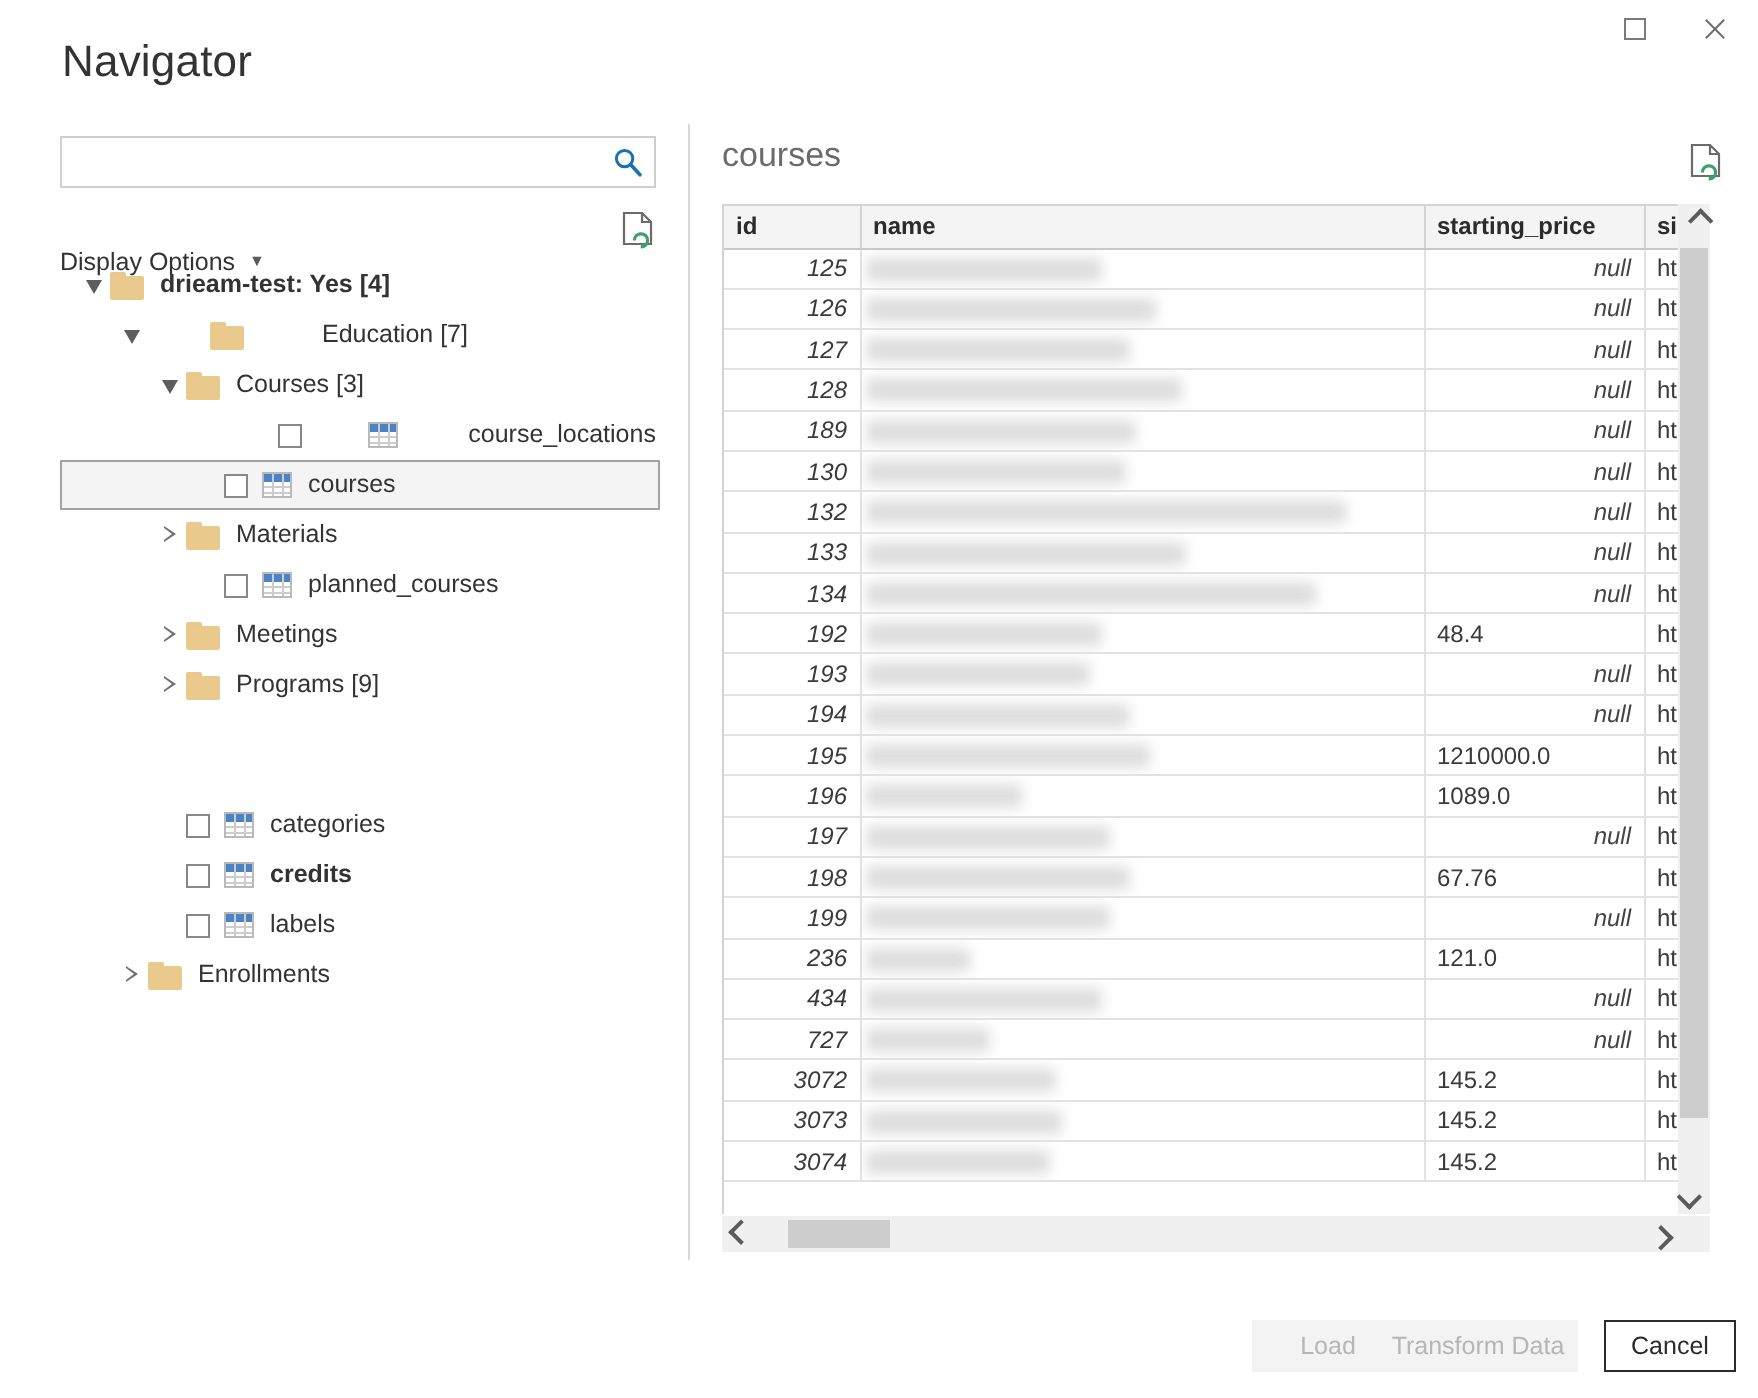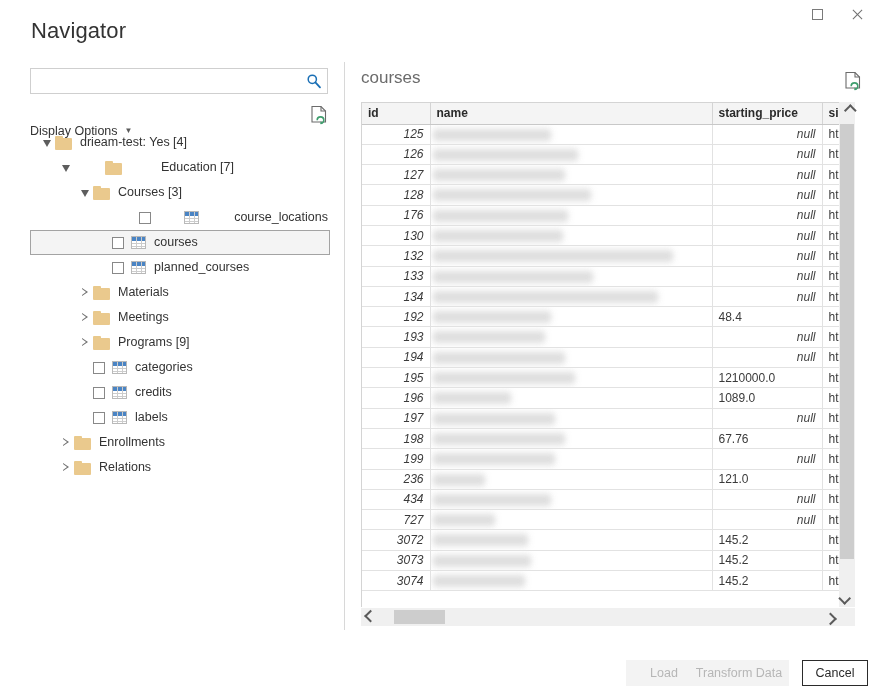--- a/index.html
+++ b/index.html
@@ -457,21 +457,21 @@
     </div>
     <svg id="refresh-doc-left" viewBox="0 0 18 20">
       <path d="M2 1.5 H11 L15.5 6 V17 H2 Z" fill="#ffffff" stroke="#6b6b6b" stroke-width="1.1"></path>
       <path d="M11 1.5 V6 H15.5" fill="none" stroke="#6b6b6b" stroke-width="1.1"></path>
       <path d="M7.2 15.2 a3.3 3.3 0 1 1 3.3 3.3" fill="none" stroke="#3f9e6e" stroke-width="1.6"></path>
       <path d="M10.8 16.2 l-0.6 2.6 l2.6 -0.6 z" fill="#3f9e6e"></path>
     </svg>
   </div>
 
   <div id="tree">
-      <div class="tnode" style="padding-left: 8px; margin-right: 1px;">
+      <div class="tnode" style="padding-left: 8px; margin-right: 1px; font-weight: bold;">
         <span class="expander">
           <span class="tri open"></span>
         </span>
         <span class="folder-ico"></span>
         <span class="tlabel">drieam-test: Yes [4]</span>
       </div>
       <div class="tnode" style="padding-left: 27px; margin-right: 1px; gap: 31px;">
         <span class="expander">
           <span class="tri open"></span>
         </span>
@@ -490,78 +490,71 @@
         <span class="chkbox"></span>
         <span class="table-ico"></span>
         <span class="tlabel">course_locations</span>
       </div>
       <div class="tnode selected" style="padding-left: 65px; margin-right: 0px;">
         <span class="expander"></span>
         <span class="chkbox"></span>
         <span class="table-ico"></span>
         <span class="tlabel">courses</span>
       </div>
-      <div class="tnode" style="padding-left: 65px; margin-right: 1px;">
-        <span class="expander"></span>
-        <span class="chkbox"></span>
-        <span class="table-ico"></span>
-        <span class="tlabel">planned_courses</span>
-      </div>
       <div class="tnode" style="padding-left: 46px; margin-right: 1px;">
         <span class="expander">
           <span class="tri-hollow"></span>
         </span>
         <span class="folder-ico"></span>
         <span class="tlabel">Materials</span>
       </div>
+      <div class="tnode" style="padding-left: 65px; margin-right: 1px;">
+        <span class="expander"></span>
+        <span class="chkbox"></span>
+        <span class="table-ico"></span>
+        <span class="tlabel">planned_courses</span>
+      </div>
       <div class="tnode" style="padding-left: 46px; margin-right: 1px;">
         <span class="expander">
           <span class="tri-hollow"></span>
         </span>
         <span class="folder-ico"></span>
         <span class="tlabel">Meetings</span>
       </div>
       <div class="tnode" style="padding-left: 46px; margin-right: 1px;">
         <span class="expander">
           <span class="tri-hollow"></span>
         </span>
         <span class="folder-ico"></span>
         <span class="tlabel">Programs [9]</span>
       </div>
-      <div class="tnode" style="padding-left: 46px; margin-right: 1px;">
+      <div class="tnode" style="padding-left: 46px; margin-right: 1px; margin-top: 45px;">
         <span class="expander"></span>
         <span class="chkbox"></span>
         <span class="table-ico"></span>
         <span class="tlabel">categories</span>
       </div>
-      <div class="tnode" style="padding-left: 46px; margin-right: 1px;">
+      <div class="tnode" style="padding-left: 46px; margin-right: 1px; font-weight: bold;">
         <span class="expander"></span>
         <span class="chkbox"></span>
         <span class="table-ico"></span>
         <span class="tlabel">credits</span>
       </div>
       <div class="tnode" style="padding-left: 46px; margin-right: 1px;">
         <span class="expander"></span>
         <span class="chkbox"></span>
         <span class="table-ico"></span>
         <span class="tlabel">labels</span>
       </div>
       <div class="tnode" style="padding-left: 27px; margin-right: 1px;">
         <span class="expander">
           <span class="tri-hollow"></span>
         </span>
         <span class="folder-ico"></span>
         <span class="tlabel">Enrollments</span>
-      </div>
-      <div class="tnode" style="padding-left: 27px; margin-right: 1px;">
-        <span class="expander">
-          <span class="tri-hollow"></span>
-        </span>
-        <span class="folder-ico"></span>
-        <span class="tlabel">Relations</span>
       </div>
     </div>
 </div>
 
 <div id="divider"></div>
 
 <div id="right-pane">
 
   <div id="preview-header">
     <div id="preview-title">courses</div>
@@ -618,21 +611,21 @@
             </tr>
             <tr>
               <td class="c-id">128</td>
               <td class="c-name">
                 <span class="redact" style="width: 158px;"></span>
               </td>
               <td class="c-price isnull">null</td>
               <td class="c-url">ht</td>
             </tr>
             <tr>
-              <td class="c-id">176</td>
+              <td class="c-id">189</td>
               <td class="c-name">
                 <span class="redact" style="width: 135px;"></span>
               </td>
               <td class="c-price isnull">null</td>
               <td class="c-url">ht</td>
             </tr>
             <tr>
               <td class="c-id">130</td>
               <td class="c-name">
                 <span class="redact" style="width: 130px;"></span>

